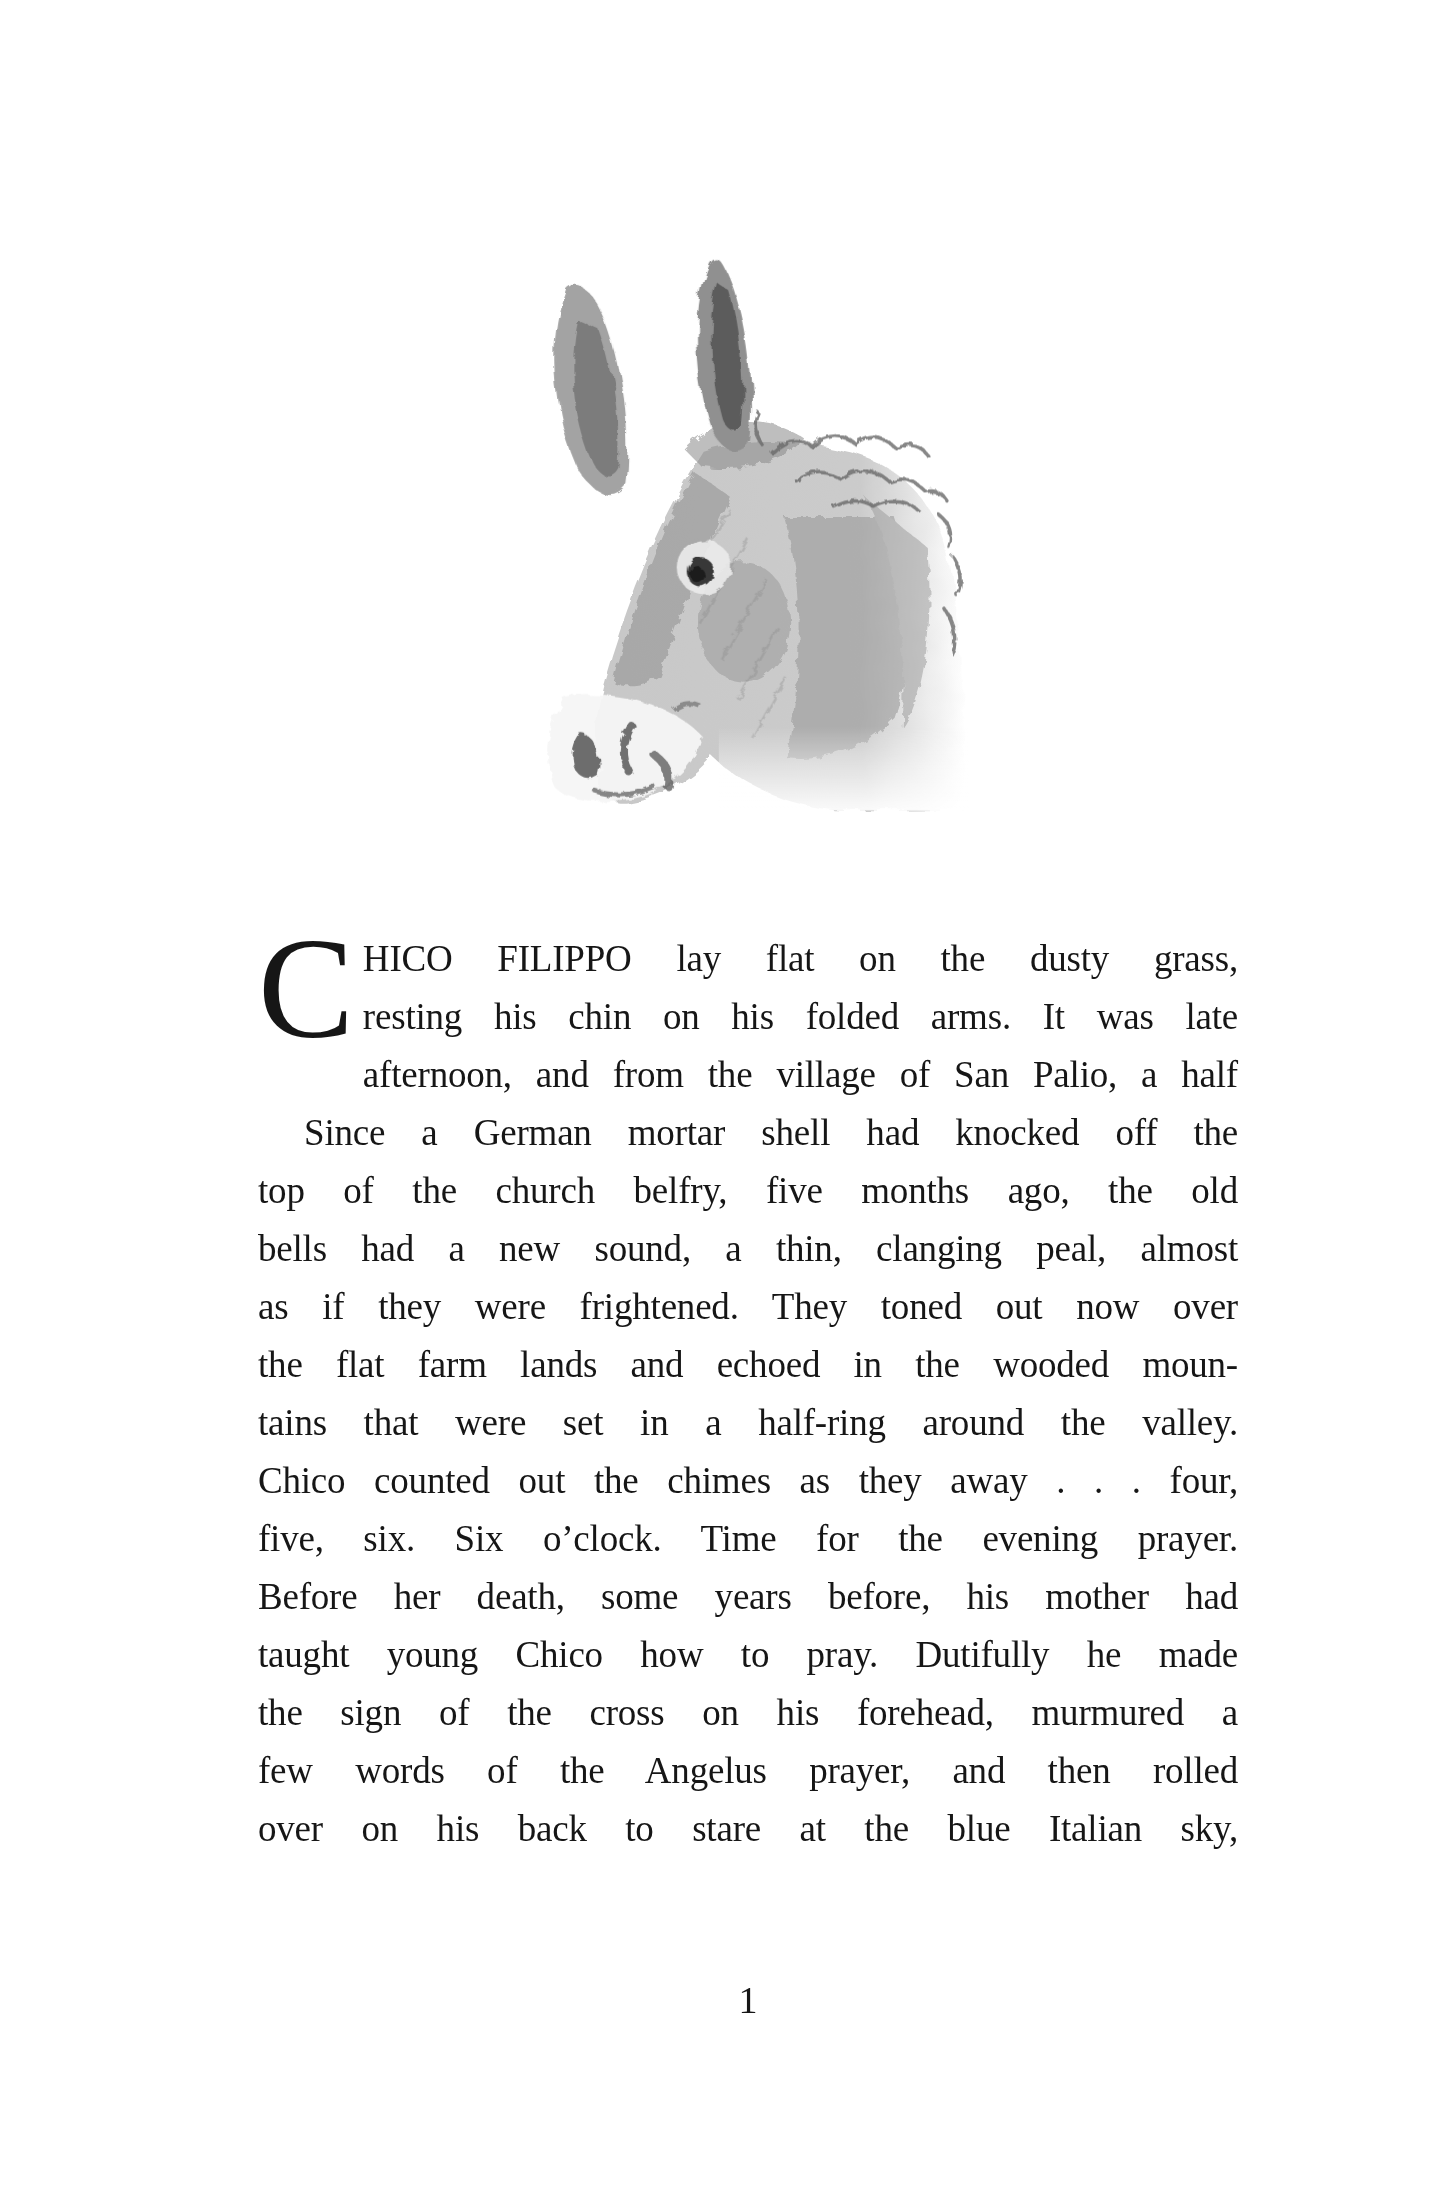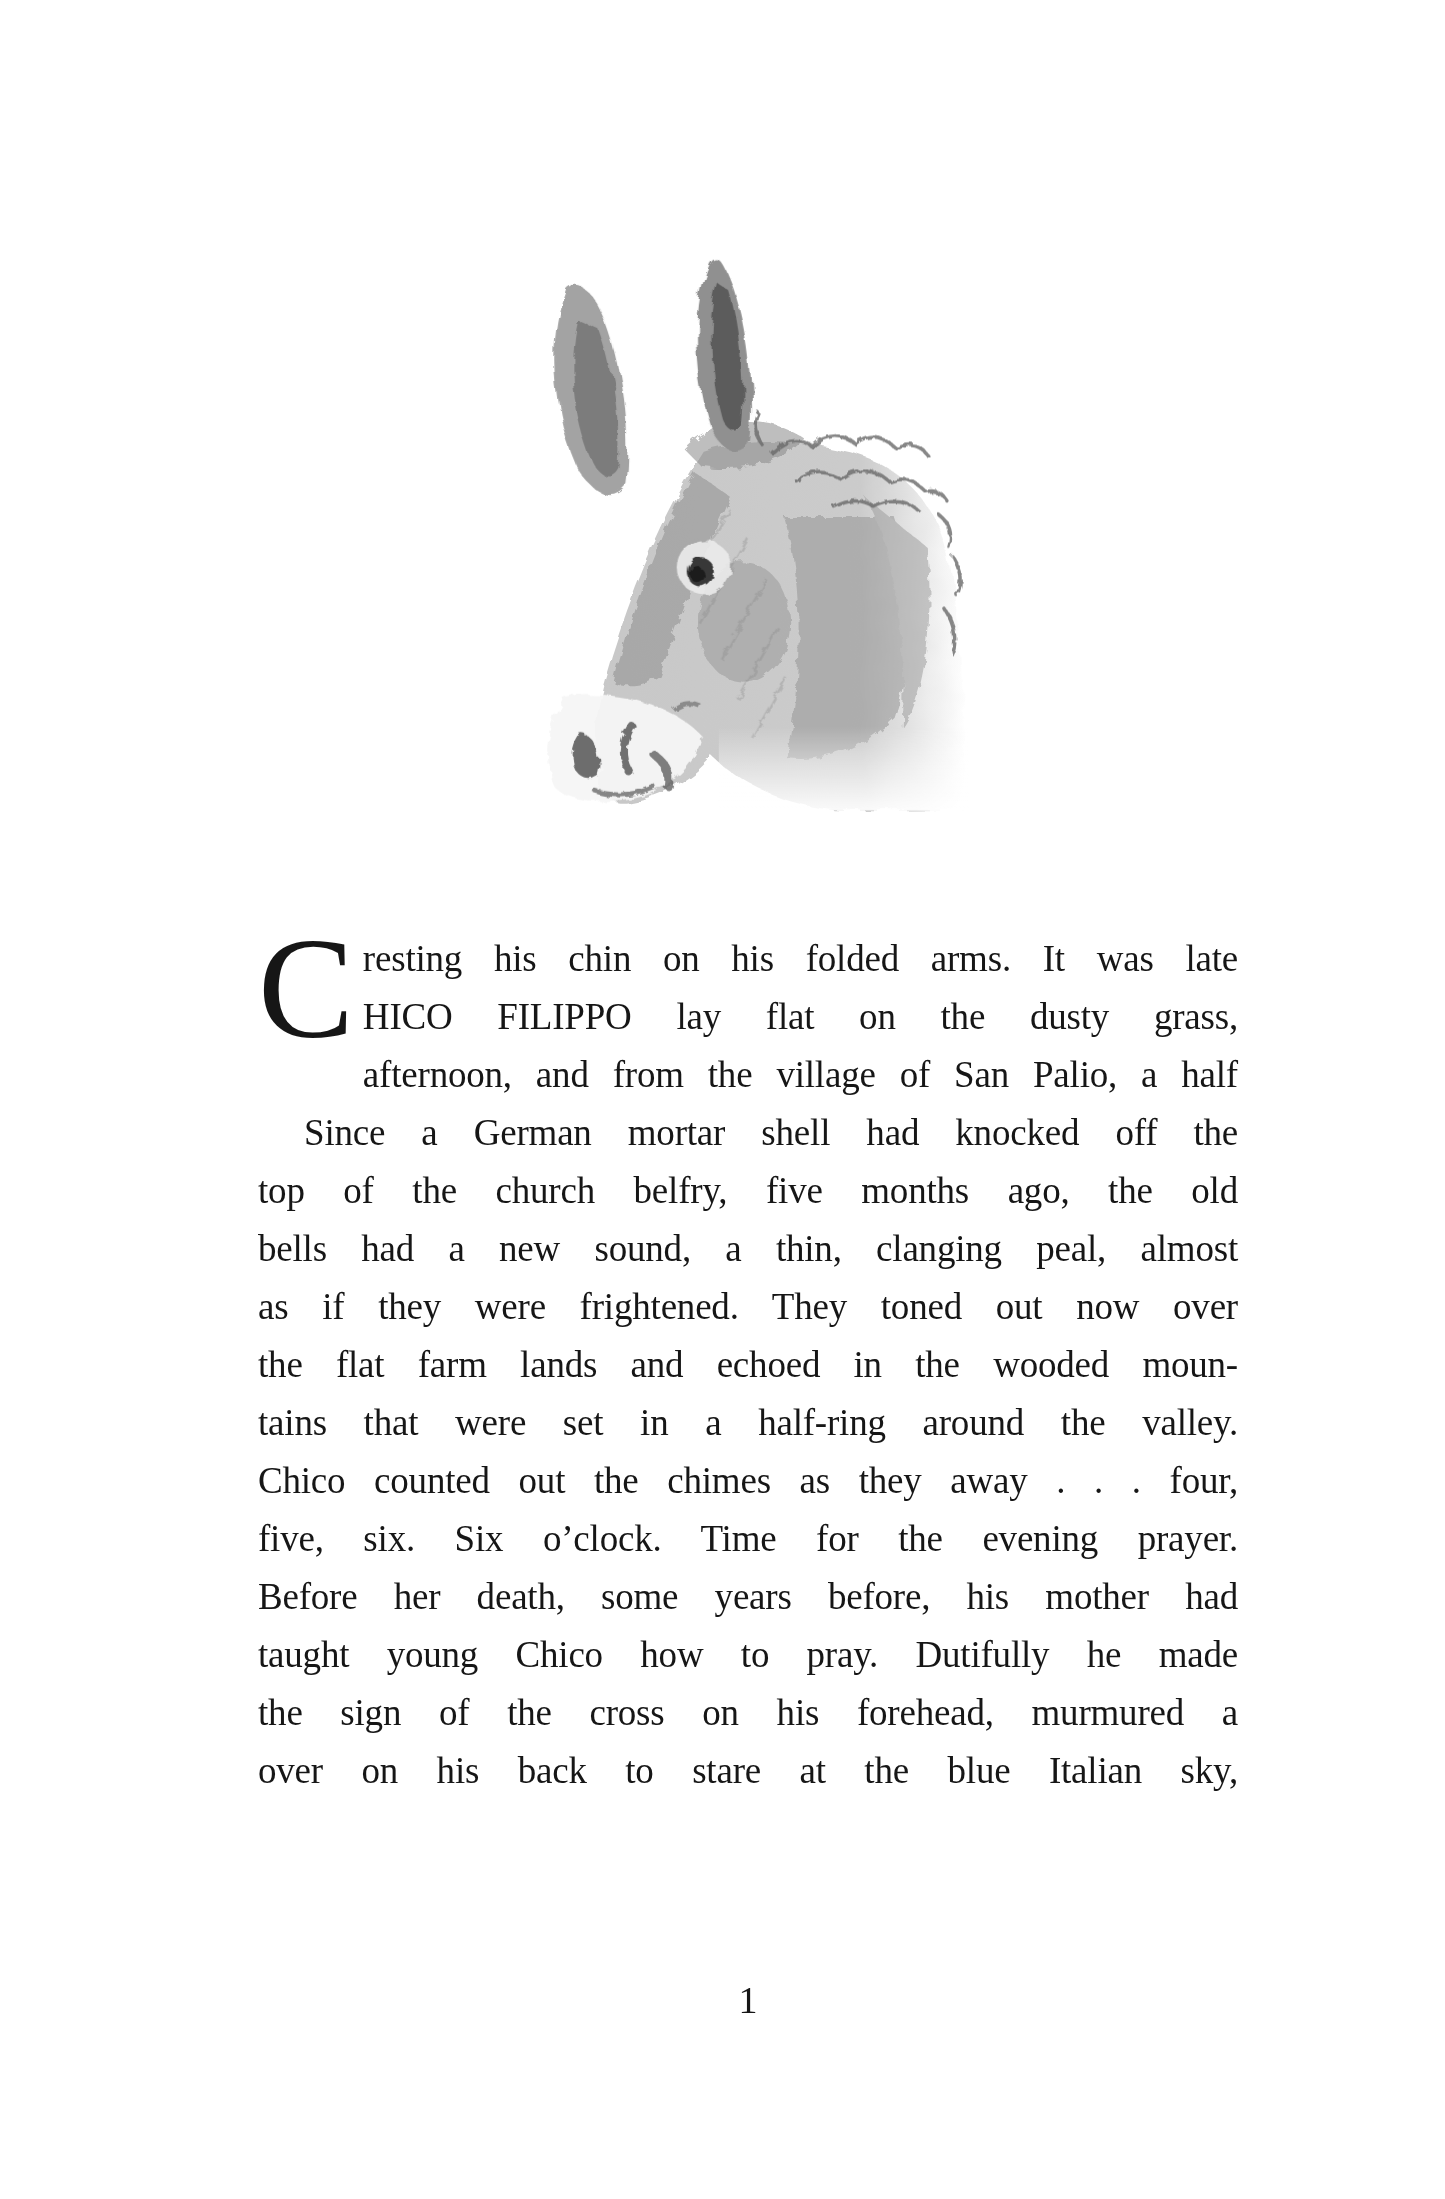--- a/index.html
+++ b/index.html
@@ -139,38 +139,39 @@
       </g>
 
       <rect x="185" y="468" width="249" height="84" fill="url(#fadeB)"></rect>
     </svg>
   </div>
 
   <div class="textblock">
     <div class="para">
       <span class="dropcap">C</span>
       <div>
+          <div class="line">HICO FILIPPO lay flat on the dusty grass,</div>
           <div class="line">resting his chin on his folded arms. It was late</div>
-          <div class="line">HICO FILIPPO lay flat on the dusty grass,</div>
           <div class="line">afternoon, and from the village of San Palio, a half</div>
         </div>
     </div>
     <div class="para indent">
       <div>
           <div class="line">Since a German mortar shell had knocked off the</div>
           <div class="line">top of the church belfry, five months ago, the old</div>
           <div class="line">bells had a new sound, a thin, clanging peal, almost</div>
           <div class="line">as if they were frightened. They toned out now over</div>
           <div class="line">the flat farm lands and echoed in the wooded moun-</div>
           <div class="line">tains that were set in a half-ring around the valley.</div>
           <div class="line">Chico counted out the chimes as they away . . . four,</div>
           <div class="line">five, six. Six o’clock. Time for the evening prayer.</div>
           <div class="line">Before her death, some years before, his mother had</div>
           <div class="line">taught young Chico how to pray. Dutifully he made</div>
           <div class="line">the sign of the cross on his forehead, murmured a</div>
+          <div class="line">few words of the Angelus prayer, and then rolled</div>
           <div class="line">over on his back to stare at the blue Italian sky,</div>
         </div>
     </div>
   </div>
 
   <div class="folio">1</div>
 
 </div>
 
 </body></html>

